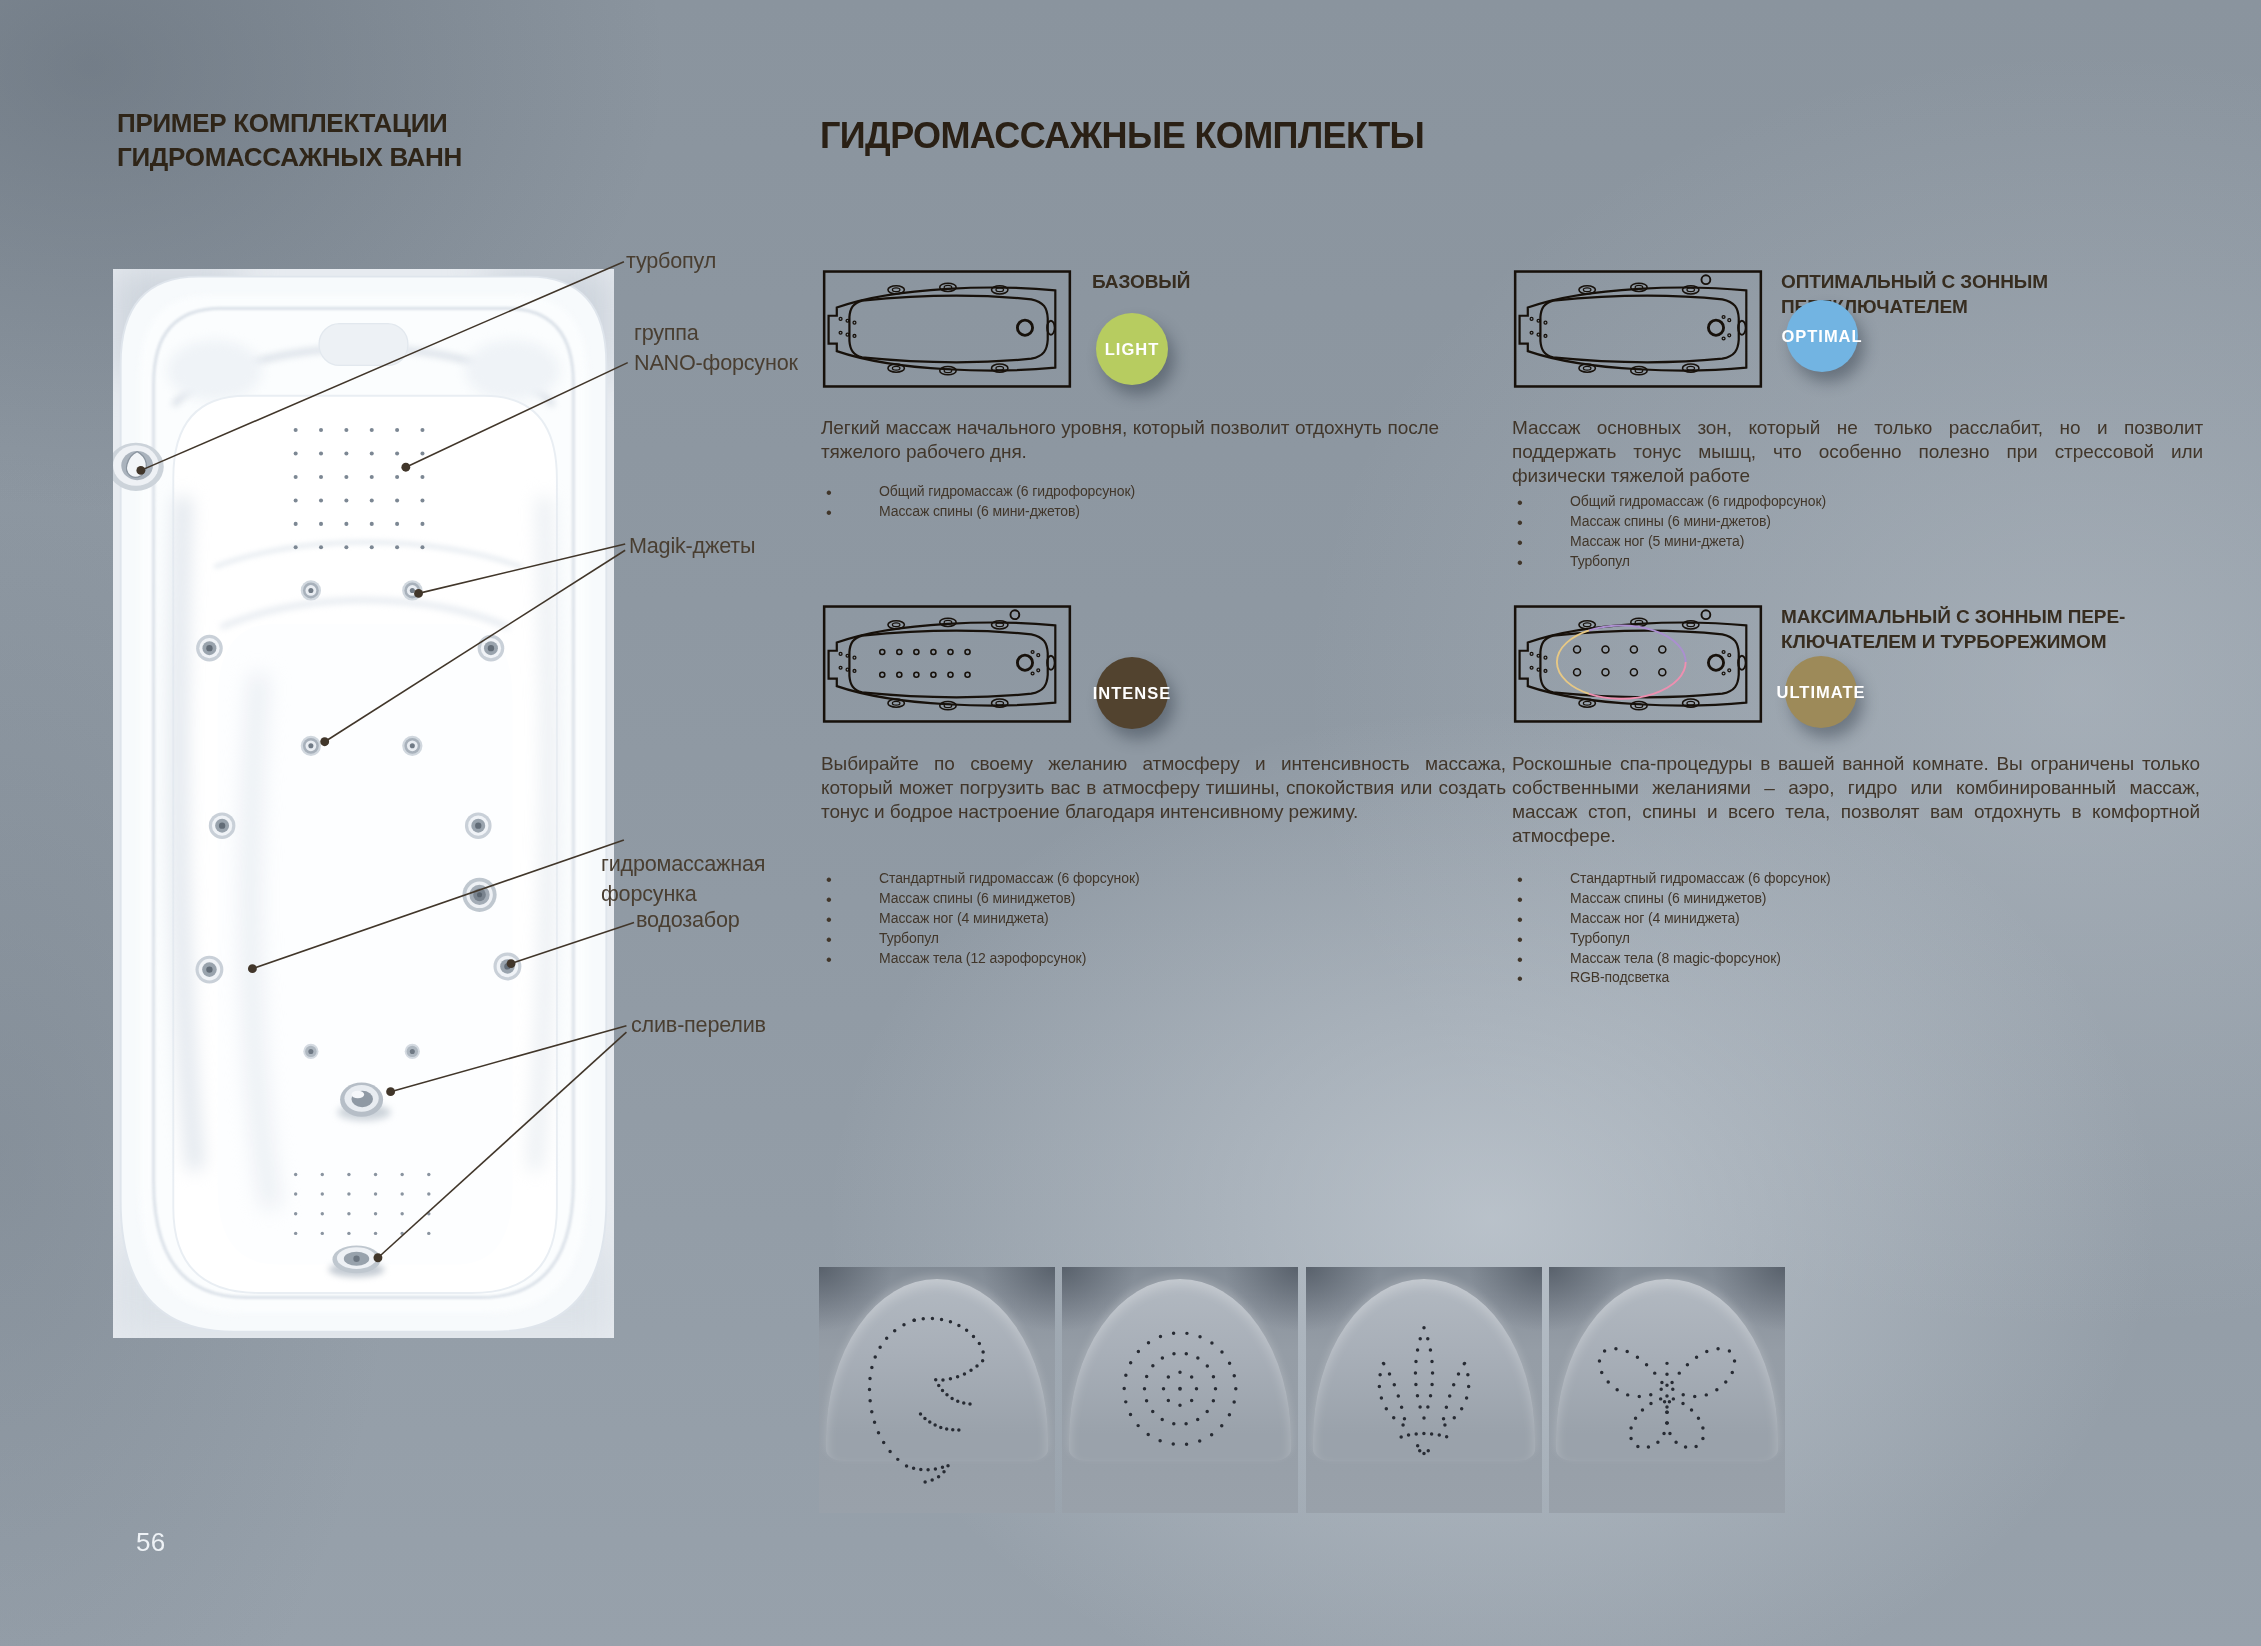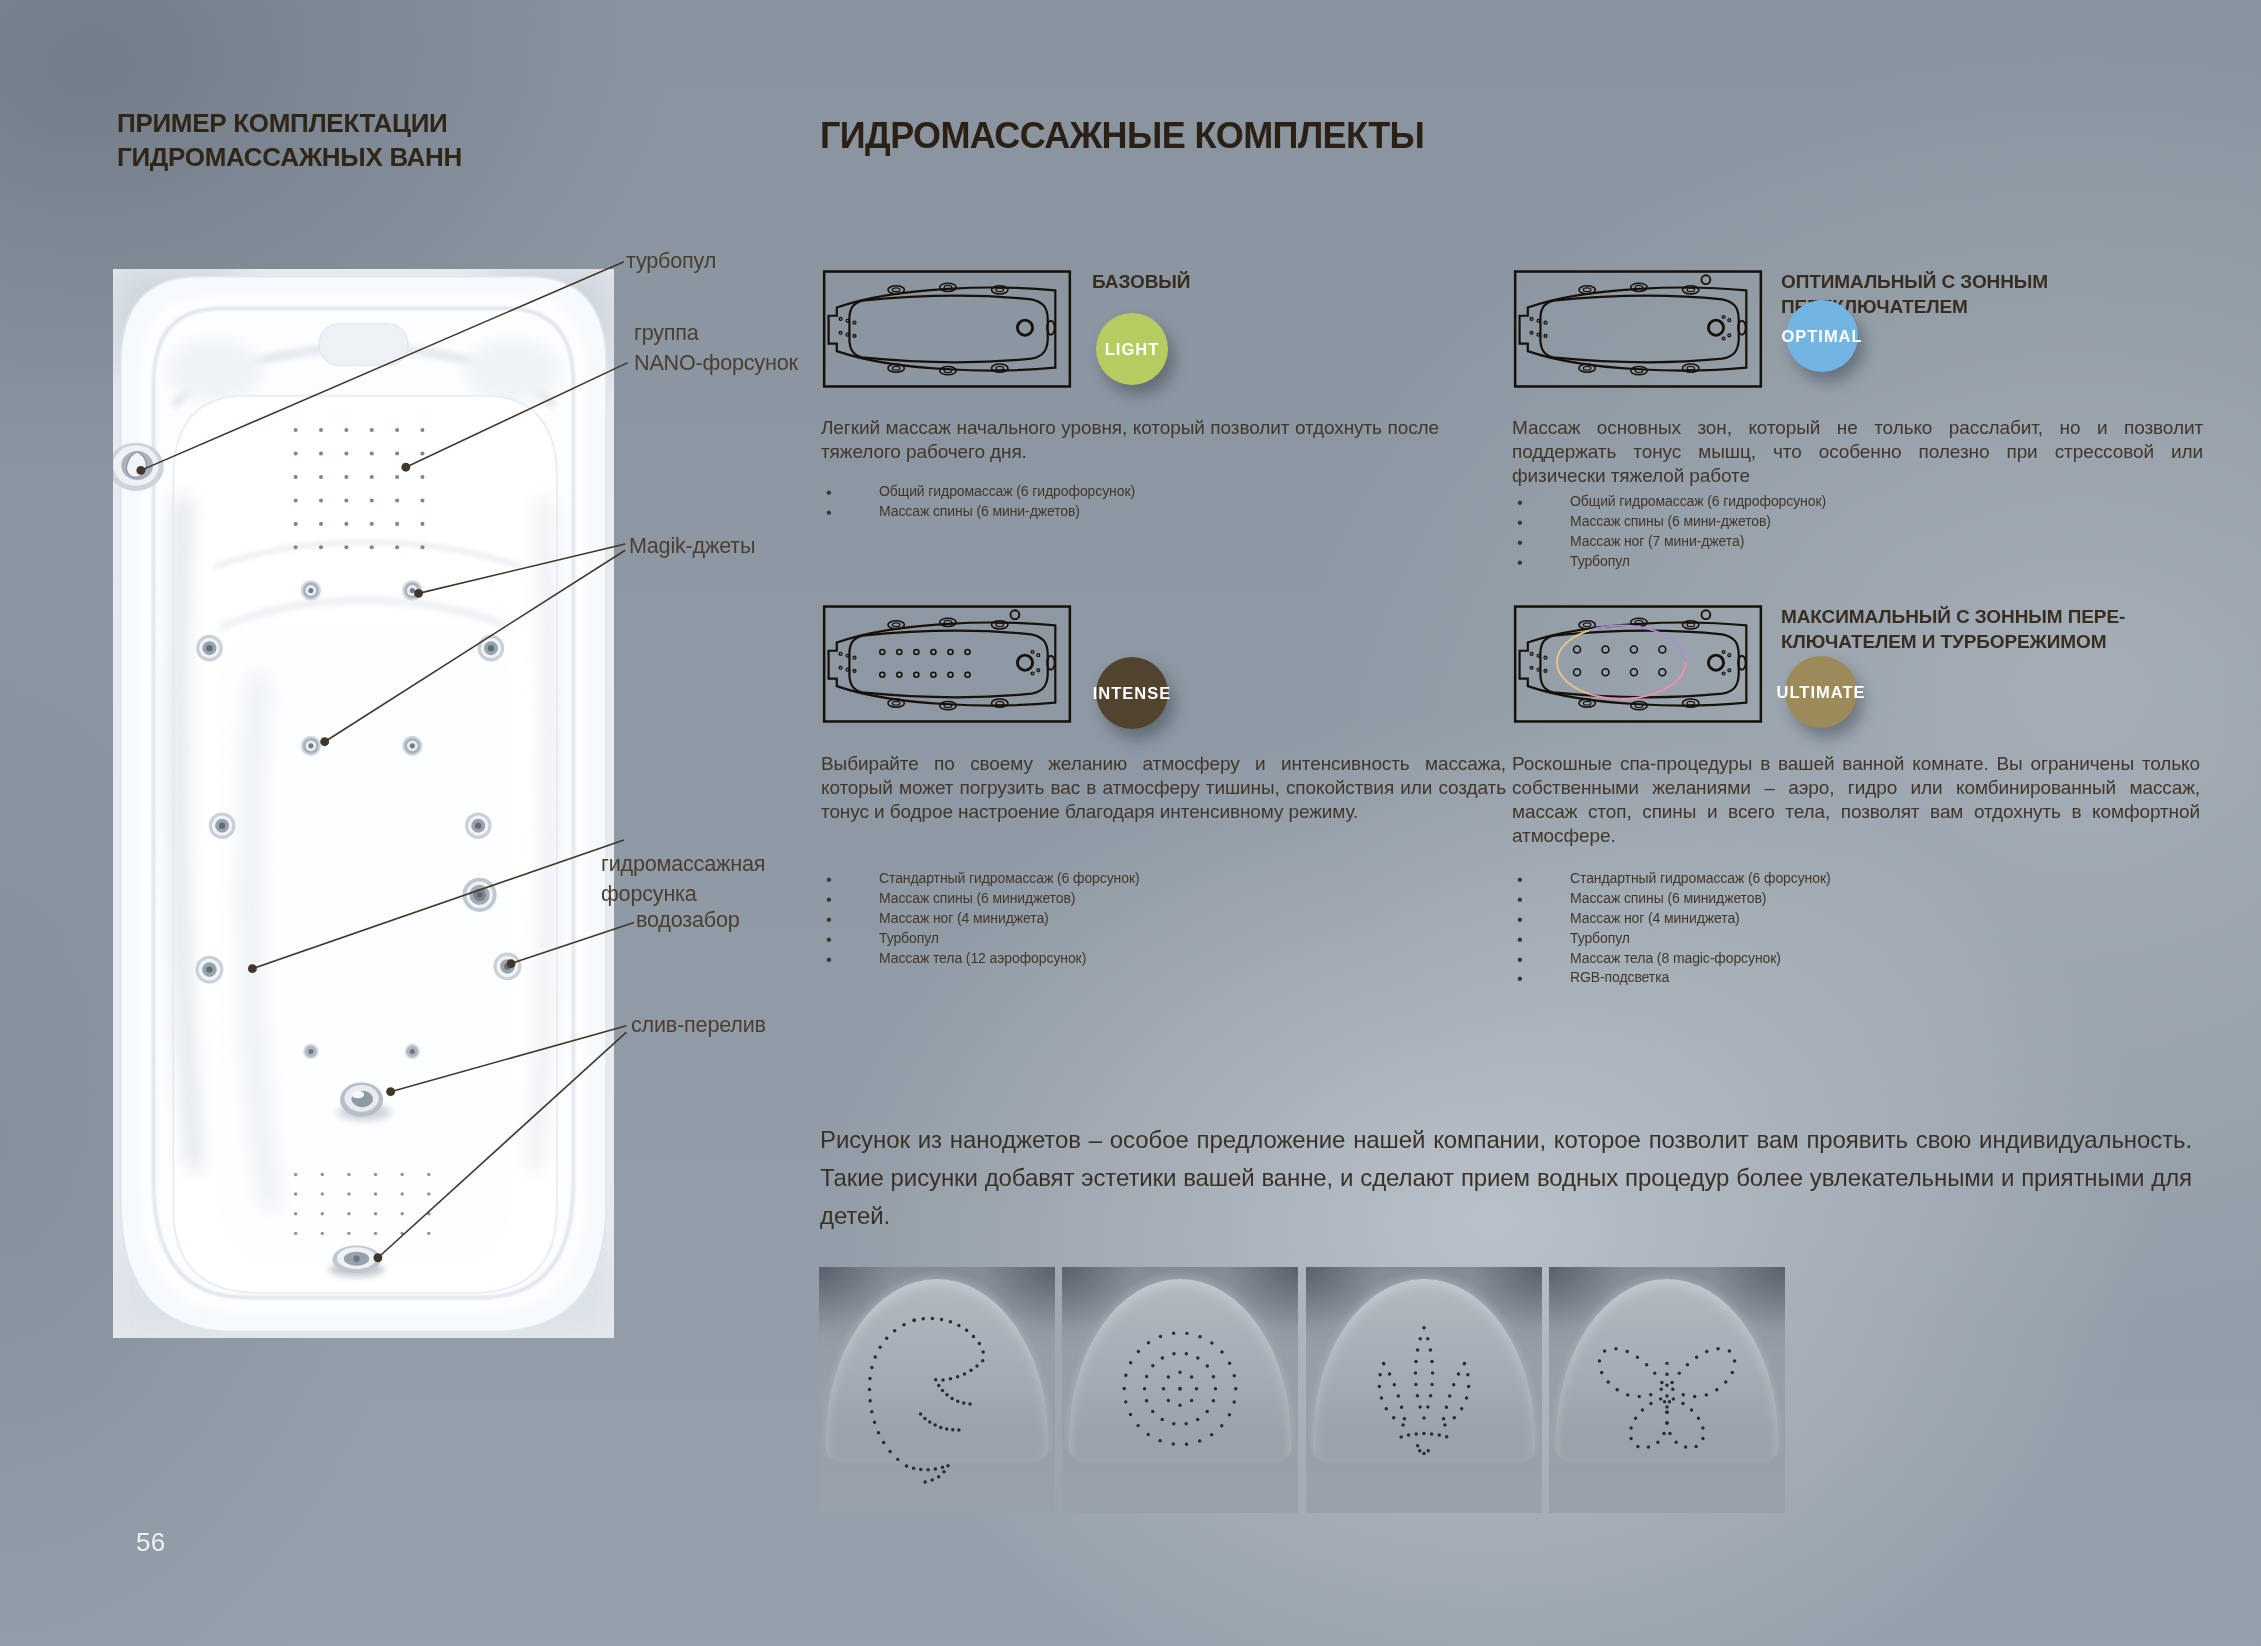--- a/index.html
+++ b/index.html
@@ -377,21 +377,21 @@
       <circle cx="343" cy="81" r="2.3" fill="none" stroke="#17110b" stroke-width="2"></circle>
       <circle cx="334" cy="110" r="2.3" fill="none" stroke="#17110b" stroke-width="2"></circle>
       <circle cx="343" cy="105" r="2.3" fill="none" stroke="#17110b" stroke-width="2"></circle>
     </svg>
   <div class="abs kit-title" style="left:1781px;top:269px;width:298px;">ОПТИМАЛЬНЫЙ С ЗОННЫМ ПЕРЕКЛЮЧАТЕЛЕМ</div>
   <div class="abs kit-badge" style="left: 1786px; top: 300px; background: rgb(114, 180, 226);">OPTIMAL</div>
   <div class="abs kit-desc" style="left:1512px;top:416px;width:691px;">Массаж основных зон, который не только расслабит, но и позволит поддержать тонус мышц, что особенно полезно при стрессовой или физически тяжелой работе</div>
   <ul class="features abs" style="left:1512px;top:493px;width:691px;">
       <li>Общий гидромассаж (6 гидрофорсунок)</li>
       <li>Массаж спины (6 мини-джетов)</li>
-      <li>Массаж ног (7 мини-джета)</li>
+      <li>Массаж ног (5 мини-джета)</li>
       <li>Турбопул</li>
     </ul>
 
   <svg class="abs" style="left:821px;top:604px;" width="252" height="120" viewBox="0 0 397 190">
       <rect x="4" y="4" width="389" height="182" fill="none" stroke="#17110b" stroke-width="4"></rect>
       <path d="M 370,34 L 370,156 C 280,165 120,163 24,130 L 24,118 L 11,118 L 11,74 L 24,74 L 24,61 C 120,27 280,25 370,34 Z" fill="none" stroke="#17110b" stroke-width="3.5"></path>
       <path d="M 64,50 C 165,40 252,40 332,48 C 352,52 357,62 358,78 L 358,112 C 357,128 352,138 332,142 C 252,150 165,150 64,140 C 50,136 45,128 44,114 L 44,76 C 45,62 50,54 64,50 Z" fill="none" stroke="#17110b" stroke-width="3.5"></path>
       <ellipse cx="118" cy="33" rx="13" ry="6.5" fill="none" stroke="#17110b" stroke-width="2.5"></ellipse>
       <ellipse cx="118" cy="33" rx="6" ry="3" fill="none" stroke="#17110b" stroke-width="2"></ellipse>
       <ellipse cx="200" cy="29" rx="13" ry="6.5" fill="none" stroke="#17110b" stroke-width="2.5"></ellipse>
@@ -486,21 +486,20 @@
   <div class="abs kit-desc" style="left:1512px;top:752px;width:688px;">Роскошные спа-процедуры в вашей ванной комнате. Вы ограничены только собственными желаниями – аэро, гидро или комбинированный массаж, массаж стоп, спины и всего тела, позволят вам отдохнуть в комфортной атмосфере.</div>
   <ul class="features abs" style="left:1512px;top:870px;width:688px;">
       <li>Стандартный гидромассаж (6 форсунок)</li>
       <li>Массаж спины (6 миниджетов)</li>
       <li>Массаж ног (4 миниджета)</li>
       <li>Турбопул</li>
       <li>Массаж тела (8 magic-форсунок)</li>
       <li>RGB-подсветка</li>
     </ul>
 
-  <div class="abs nano-par">Рисунок из наноджетов – особое предложение нашей компании, которое позволит вам проявить свою индивидуальность. Такие рисунки добавят эстетики вашей ванне, и сделают прием водных процедур более увлекательными и приятными для детей.</div>
 
   <div class="abs tile" style="left:819px;">
     <div class="dome"></div>
     <svg width="236" height="246" viewBox="0 0 372 388">
       <g fill="none" stroke="#272b33" stroke-width="5.5" stroke-linecap="round">
         <path pathLength="100" stroke-dasharray="0 6.25" d="M 150,84 C 98,102 76,150 80,204 C 83,252 104,292 138,314"></path>
         <path pathLength="100" stroke-dasharray="0 10" d="M 150,84 C 186,76 222,86 244,110 C 258,124 262,138 258,148"></path>
         <path pathLength="100" stroke-dasharray="0 14.3" d="M 258,148 C 236,170 208,180 184,178"></path>
         <path pathLength="100" stroke-dasharray="0 12.5" d="M 184,178 C 196,204 220,218 248,216"></path>
         <path pathLength="100" stroke-dasharray="0 12.5" d="M 160,232 C 178,252 204,260 230,256"></path>

